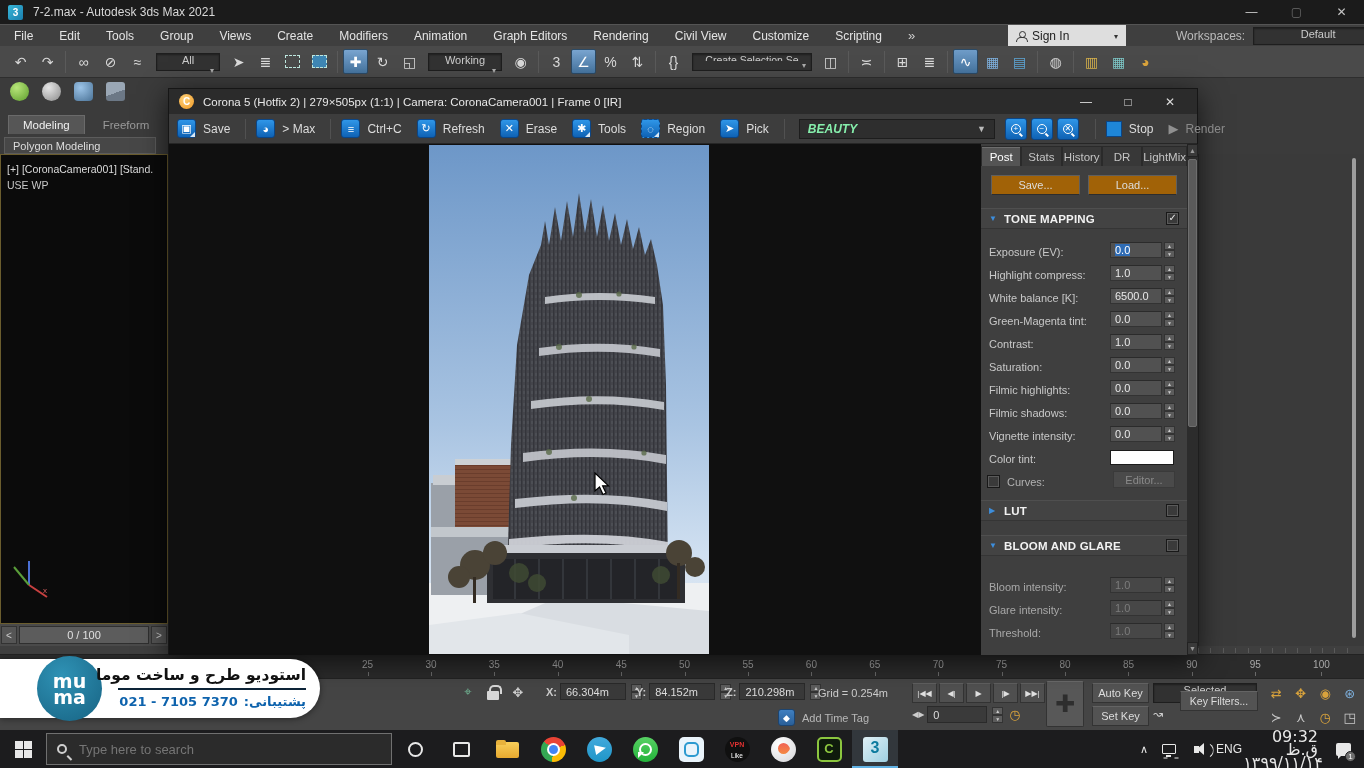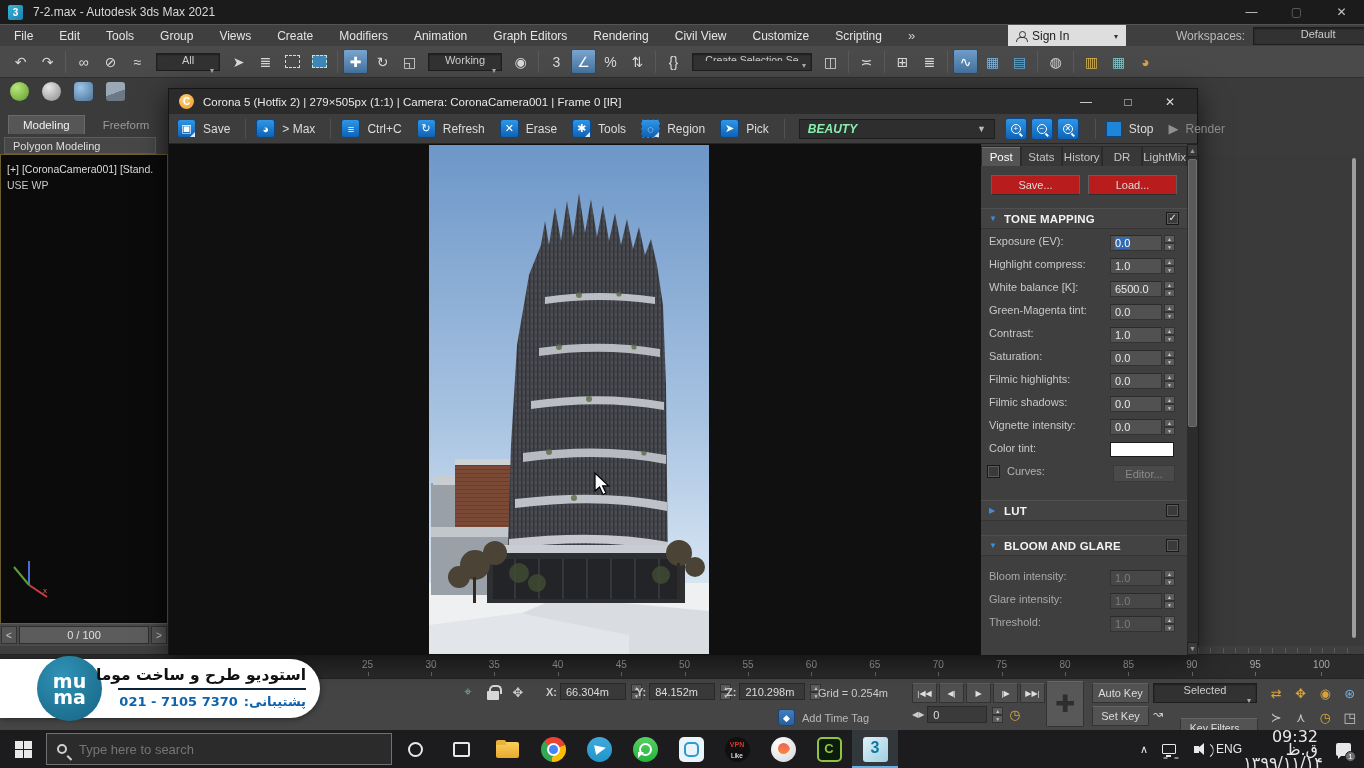--- a/index.html
+++ b/index.html
@@ -95,29 +95,29 @@
   #cvfb-scroll{position:absolute;left:1018px;top:55px;width:11px;height:511px;background:#2c2c2c;}
   #cvfb-scroll .sarr{height:13px;display:flex;align-items:center;justify-content:center;color:#9a9a9a;font-size:7px;background:#3a3a3a;border:1px solid #222;}
   #cvfb-scroll .sarr.b{position:absolute;bottom:0;left:0;right:0;}
   #cvfb-scroll .thumb{position:absolute;left:1px;right:1px;top:15px;height:268px;background:#5a5a5a;border:1px solid #6e6e6e;border-radius:2px;}
   
   #cr-tabs{display:flex;height:22px;padding-top:2px;}
   .cr-tab{flex:1;display:flex;align-items:center;justify-content:center;font-size:11.5px;color:#c4c4c4;background:#383838;
     border:1px solid #2a2a2a;border-bottom:none;}
   .cr-tab.active{background:#545454;color:#fff;box-shadow:inset 0 1px 0 #6e6e6e;}
   #cr-savebtns{display:flex;gap:8px;padding:9px 10px 8px 10px;}
-  .cr-btn{flex:1;height:20px;background:#b91c1c;border:1px solid #5f5f5f;border-bottom-color:#2d2d2d;color:#ddd;font-size:11px;
+  .cr-btn{flex:1;height:20px;background:#a16207;border:1px solid #5f5f5f;border-bottom-color:#2d2d2d;color:#ddd;font-size:11px;
     display:flex;align-items:center;justify-content:center;}
   .sec{display:flex;align-items:center;height:21px;padding:0 8px;background:#434343;border-top:1px solid #4f4f4f;border-bottom:1px solid #353535;margin-top:5px;}
   .sec .tri{color:#3d8edc;font-size:8px;margin-right:7px;width:8px;}
   .sec .st{color:#f2f2f2;font-size:11.5px;font-weight:bold;letter-spacing:.2px;}
   .sec .cb{margin-left:auto;}
   .cb{width:13px;height:13px;background:#3a3a3a;border:1px solid #181818;box-shadow:inset 0 0 0 1px #5a5a5a;position:relative;flex:none;}
   .cb.checked::after{content:"✓";position:absolute;left:1.5px;top:-1px;color:#e8e8e8;font-size:10px;}
-  .cr-row{display:flex;align-items:flex-start;height:23px;padding:0 12px 0 8px;}
+  .cr-row{display:flex;align-items:flex-end;height:23px;padding:0 12px 0 8px;}
   .cr-row .cr-label{color:#c8c8c8;font-size:11px;flex:1;white-space:nowrap;}
   .cr-field{width:52px;height:16px;background:#515151;border:1px solid #333;border-top-color:#2b2b2b;color:#e8e8e8;
     font-size:11px;display:flex;align-items:center;padding:0 4px;overflow:hidden;}
   .cr-field.selected .cr-val{background:#2f6cb5;color:#fff;}
   .cr-field.disabled{background:#474747;color:#7c7c7c;}
   .cr-field.disabled .cr-val{color:#7c7c7c;}
   .spin{width:11px;margin-left:2px;flex:none;}
   .spin i{display:block;height:8px;background:#5c5c5c;border:1px solid #333;font-style:normal;text-align:center;}
   .spin i::after{color:#ccc;font-size:5px;line-height:6px;display:block;}
   .spin i.up::after{content:"▲";}
@@ -163,21 +163,21 @@
     display:flex;align-items:center;padding:0 5px;}
   #framerow .kclock{color:#d9a33c;font-size:13px;margin-left:3px;}
   #pluskey{position:absolute;left:1046px;top:2px;width:38px;height:46px;background:#585858;border:1px solid #333;
     border-top-color:#6a6a6a;border-radius:2px;display:flex;align-items:center;justify-content:center;color:#2e2e2e;font-size:24px;font-weight:bold;}
   .keybtn{position:absolute;width:57px;height:20px;background:#535353;border:1px solid #333;border-top-color:#646464;
     color:#ddd;font-size:11px;display:flex;align-items:center;justify-content:center;}
   #autokey{left:1092px;top:4px;}
   #setkey{left:1092px;top:27px;}
   #selfilter{position:absolute;left:1153px;top:4px;width:104px;}
   #keysteps{position:absolute;left:1153px;top:28px;color:#cfcfcf;font-size:12px;}
-  #keyfilters{position:absolute;left:1180px;top:39px;width:78px;height:20px;background:#535353;border:1px solid #333;
+  #keyfilters{position:absolute;left:1180px;top:12px;width:78px;height:20px;background:#535353;border:1px solid #333;
     border-top-color:#646464;color:#ddd;font-size:10.5px;display:flex;align-items:center;justify-content:center;}
   #navicons{position:absolute;left:1264px;top:2px;width:98px;height:48px;display:grid;grid-template-columns:repeat(4,1fr);}
   .nico{display:flex;align-items:center;justify-content:center;color:#c8c8c8;font-size:13px;}
   .nico.gold{color:#d9a33c;}
   .nico.blue{color:#7fb2e0;}
   
   #watermark{position:absolute;left:0;top:659px;width:320px;height:59px;background:#fff;border-radius:0 30px 30px 0;
     box-shadow:0 1px 6px rgba(0,0,0,.45);}
   #wm-circle{position:absolute;left:37px;top:-3px;width:65px;height:65px;border-radius:50%;
     background:radial-gradient(circle at 38% 30%,#2f92b5,#176383);display:flex;flex-direction:column;align-items:center;justify-content:center;}

